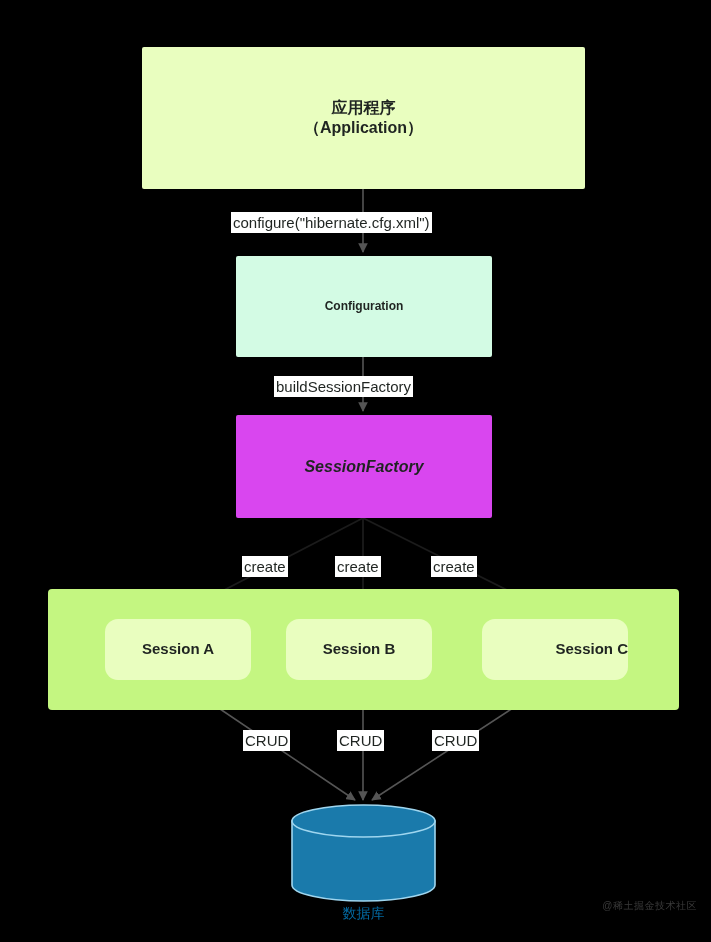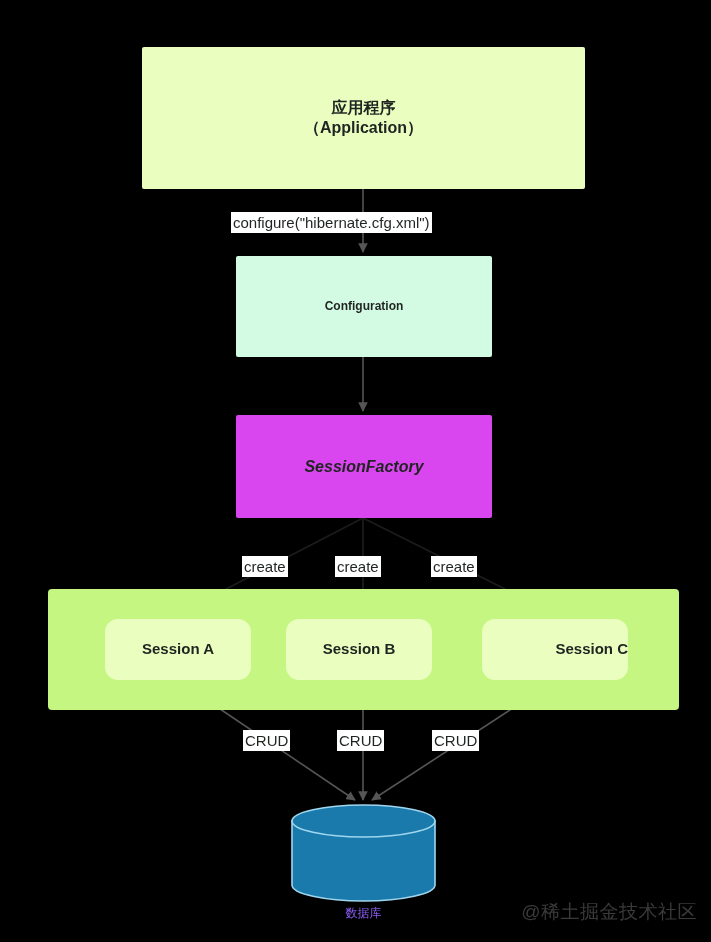--- a/index.html
+++ b/index.html
@@ -107,31 +107,31 @@
   #db-wrap {
     position: absolute;
     left: 291px; top: 804px;
     width: 145px; height: 98px;
   }
   #db-label {
     position: absolute;
     left: 291px; top: 905px;
     width: 145px;
     text-align: center;
-    color: #8b5cf6;
-    font-size: 12px;
+    color: #0369a1;
+    font-size: 14px;
   }
 
   
   #watermark {
     position: absolute;
     right: 14px;
     top: 899px;
     color: #3a3a3a;
-    font-size: 19px;
+    font-size: 10px;
     letter-spacing: 0.5px;
   }
 </style>
 </head>
 <body>
 
 <div id="canvas">
 
   <svg class="svg-layer" viewBox="0 0 711 942">
     <defs>
@@ -162,20 +162,21 @@
       <div>（Application）</div>
     </div>
   </div>
 
   <div class="edge-label" style="left:231px; top:212px;">configure("hibernate.cfg.xml")</div>
 
   <div class="node" id="config-box">
     <div class="node-label">Configuration</div>
   </div>
 
+  <div class="edge-label" style="left:274px; top:376px;">buildSessionFactory</div>
 
   <div class="node" id="sf-box">
     <div class="node-label">SessionFactory</div>
   </div>
 
   <div class="edge-label" style="left:242px; top:556px;">create</div>
   <div class="edge-label" style="left:335px; top:556px;">create</div>
   <div class="edge-label" style="left:431px; top:556px;">create</div>
 
   <div class="node" id="sessions-container"></div>

